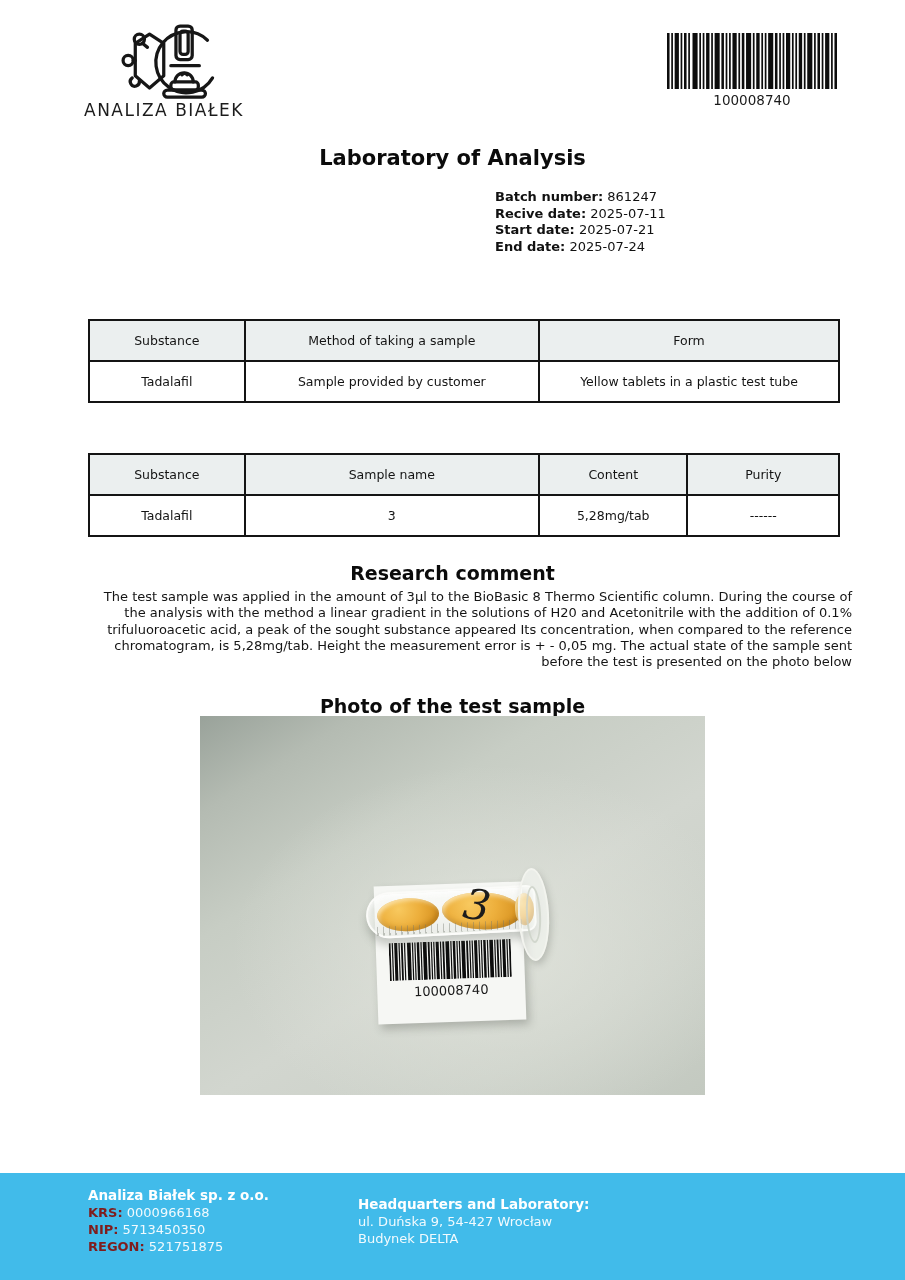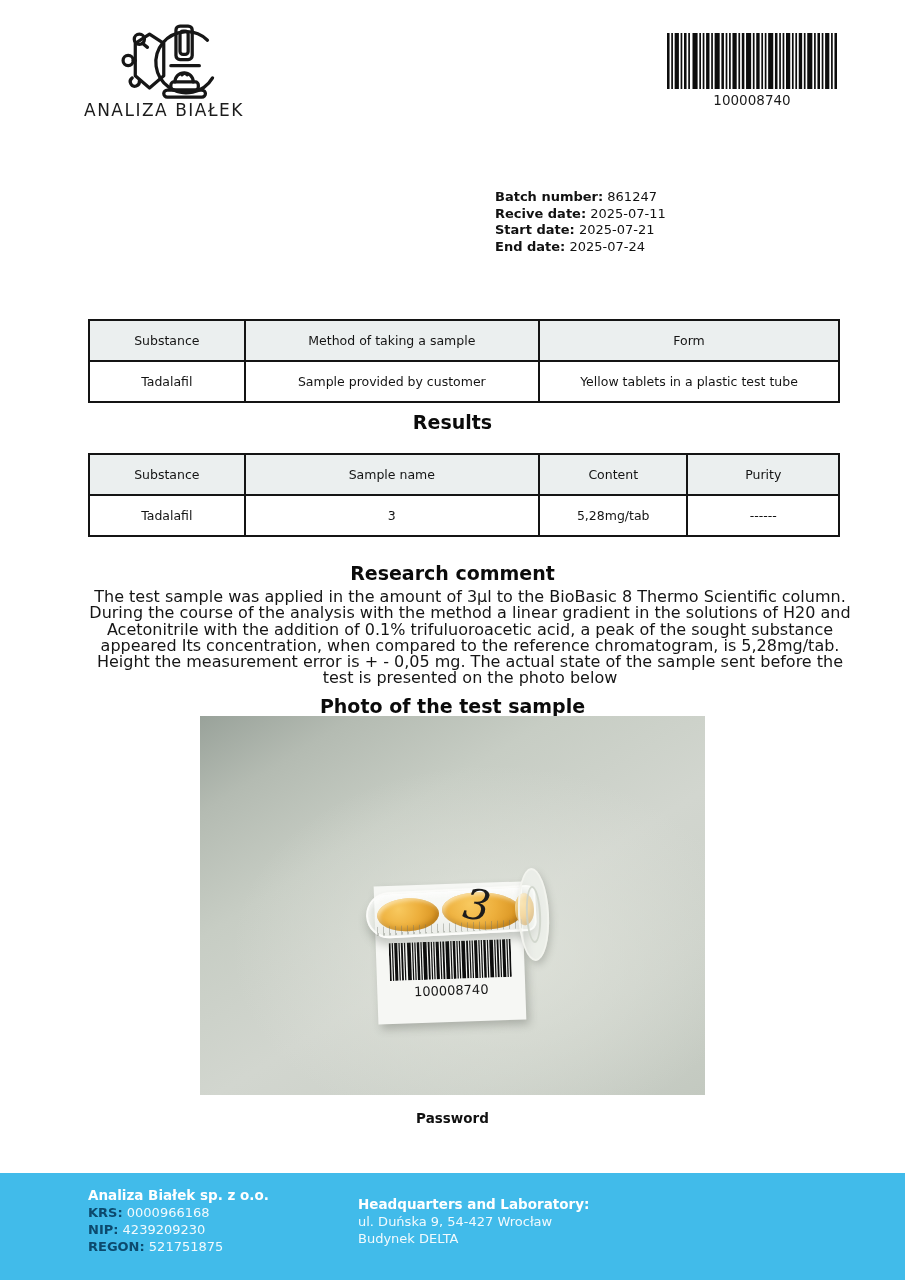--- a/index.html
+++ b/index.html
@@ -54,21 +54,21 @@
   table.lab th, table.lab td {
     border:2px solid #141414; text-align:center; font-weight:normal;
     padding:12px 4px; overflow:hidden;
   }
   table.lab th { background:#ebefef; height:33px; }
   table.lab td { background:#ffffff; height:28px; }
 
   
   .research-text {
     position:absolute; left:88px; top:589px; width:764px;
-    font-size:16px; line-height:16.3px; color:#151515; text-align:center;
+    font-size:13px; line-height:16.3px; color:#151515; text-align:right;
   }
 
   
   .photo {
     position:absolute; left:200px; top:716px; width:505px; height:379px;
     overflow:hidden;
     background:
       radial-gradient(ellipse 420px 300px at 58% 62%, rgba(224,227,219,0.9) 0%, rgba(224,227,219,0) 62%),
       linear-gradient(148deg, #99a29a 0%, #b4bbb2 14%, #c7cdc4 32%, #d2d6cf 56%, #ccd1c9 78%, #c3c9c0 100%);
   }
@@ -125,21 +125,21 @@
   .footer {
     position:absolute; left:0; top:1173px; width:905px; height:107px;
     background:#41bbea; color:#ffffff;
   }
   .f-col { position:absolute; font-size:13px; line-height:17px; }
   .f-company  { left:88px;  top:14px; }
   .f-hq       { left:358px; top:23px; }
   .f-tech     { left:656px; top:23px; }
   .f-head { font-weight:bold; font-size:13.5px; color:#ffffff; }
   .f-line { color:rgba(255,255,255,0.93); }
-  .f-line .f-lbl { font-weight:bold; color:#0c4a6e; }
+  .f-line .f-lbl { font-weight:bold; color:#7f1d1d; }
 
   svg .stroke { fill:none; stroke:#161616; stroke-width:3.2; stroke-linecap:round; stroke-linejoin:round; }
   .bars rect { fill:#0d0d0d; }
 </style>
 </head>
 <body>
 
 <svg width="0" height="0" style="position:absolute">
   <defs>
     <g id="bars-def" class="bars">
@@ -206,20 +206,21 @@
   </svg>
   <div class="logo-text">ANALIZA BIAŁEK</div>
 
   <div class="top-barcode">
     <svg viewBox="0 0 200 60" preserveAspectRatio="none">
         <use href="#bars-def"></use>
       </svg>
     <div class="barcode-num">100008740</div>
   </div>
 
+  <div class="doc-title">Laboratory of Analysis</div>
 
 
   <div class="info-right">
     <div class="info-line"><span class="lbl">Batch number:</span> <span class="val">861247</span></div>
     <div class="info-line"><span class="lbl">Recive date:</span> <span class="val">2025-07-11</span></div>
     <div class="info-line"><span class="lbl">Start date:</span>  <span class="val">2025-07-21</span></div>
     <div class="info-line"><span class="lbl">End date:</span> <span class="val">2025-07-24</span></div>
   </div>
 
   <table class="lab t-ident">
@@ -235,21 +236,20 @@
       <th>Form</th>
     </tr>
     <tr>
       <td>Tadalafil</td>
       <td>Sample provided by customer</td>
       <td>Yellow tablets in a plastic test tube</td>
     </tr>
   </tbody>
     </table>
 
-  <div class="section-heading h-results">Results</div>
   <table class="lab t-results">
     <colgroup>
         <col style="width:20.75%">
         <col style="width:39.25%">
         <col style="width:19.8%">
         <col style="width:20.2%">
       </colgroup>
     <tbody>
         <tr>
       <th>Substance</th>
@@ -282,27 +282,26 @@
       <div class="capsule c2"></div>
       <div class="capsule c3"></div>
       <div class="tube-ticks"></div>
       <div class="tube-mark">3</div>
     </div>
     <div class="tube-cap">
       <div class="tube-cap-inner"></div>
     </div>
   </div>
 
-  <div class="password-heading">Password</div>
 
   <div class="footer">
     <div class="f-col f-company">
       <div class="f-head">Analiza Białek sp. z o.o.</div>
       <div class="f-line"><span class="f-lbl">KRS:</span> <span>0000966168</span></div>
-      <div class="f-line"><span class="f-lbl">NIP:</span> <span>4239209230</span></div>
+      <div class="f-line"><span class="f-lbl">NIP:</span> <span>5713450350</span></div>
       <div class="f-line"><span class="f-lbl">REGON:</span> <span>521751875</span></div>
     </div>
     <div class="f-col f-hq">
       <div class="f-head">Headquarters and Laboratory:</div>
       <div class="f-line">ul. Duńska 9, 54-427 Wrocław</div>
       <div class="f-line">Budynek DELTA</div>
     </div>
   </div>
 
 </div>

